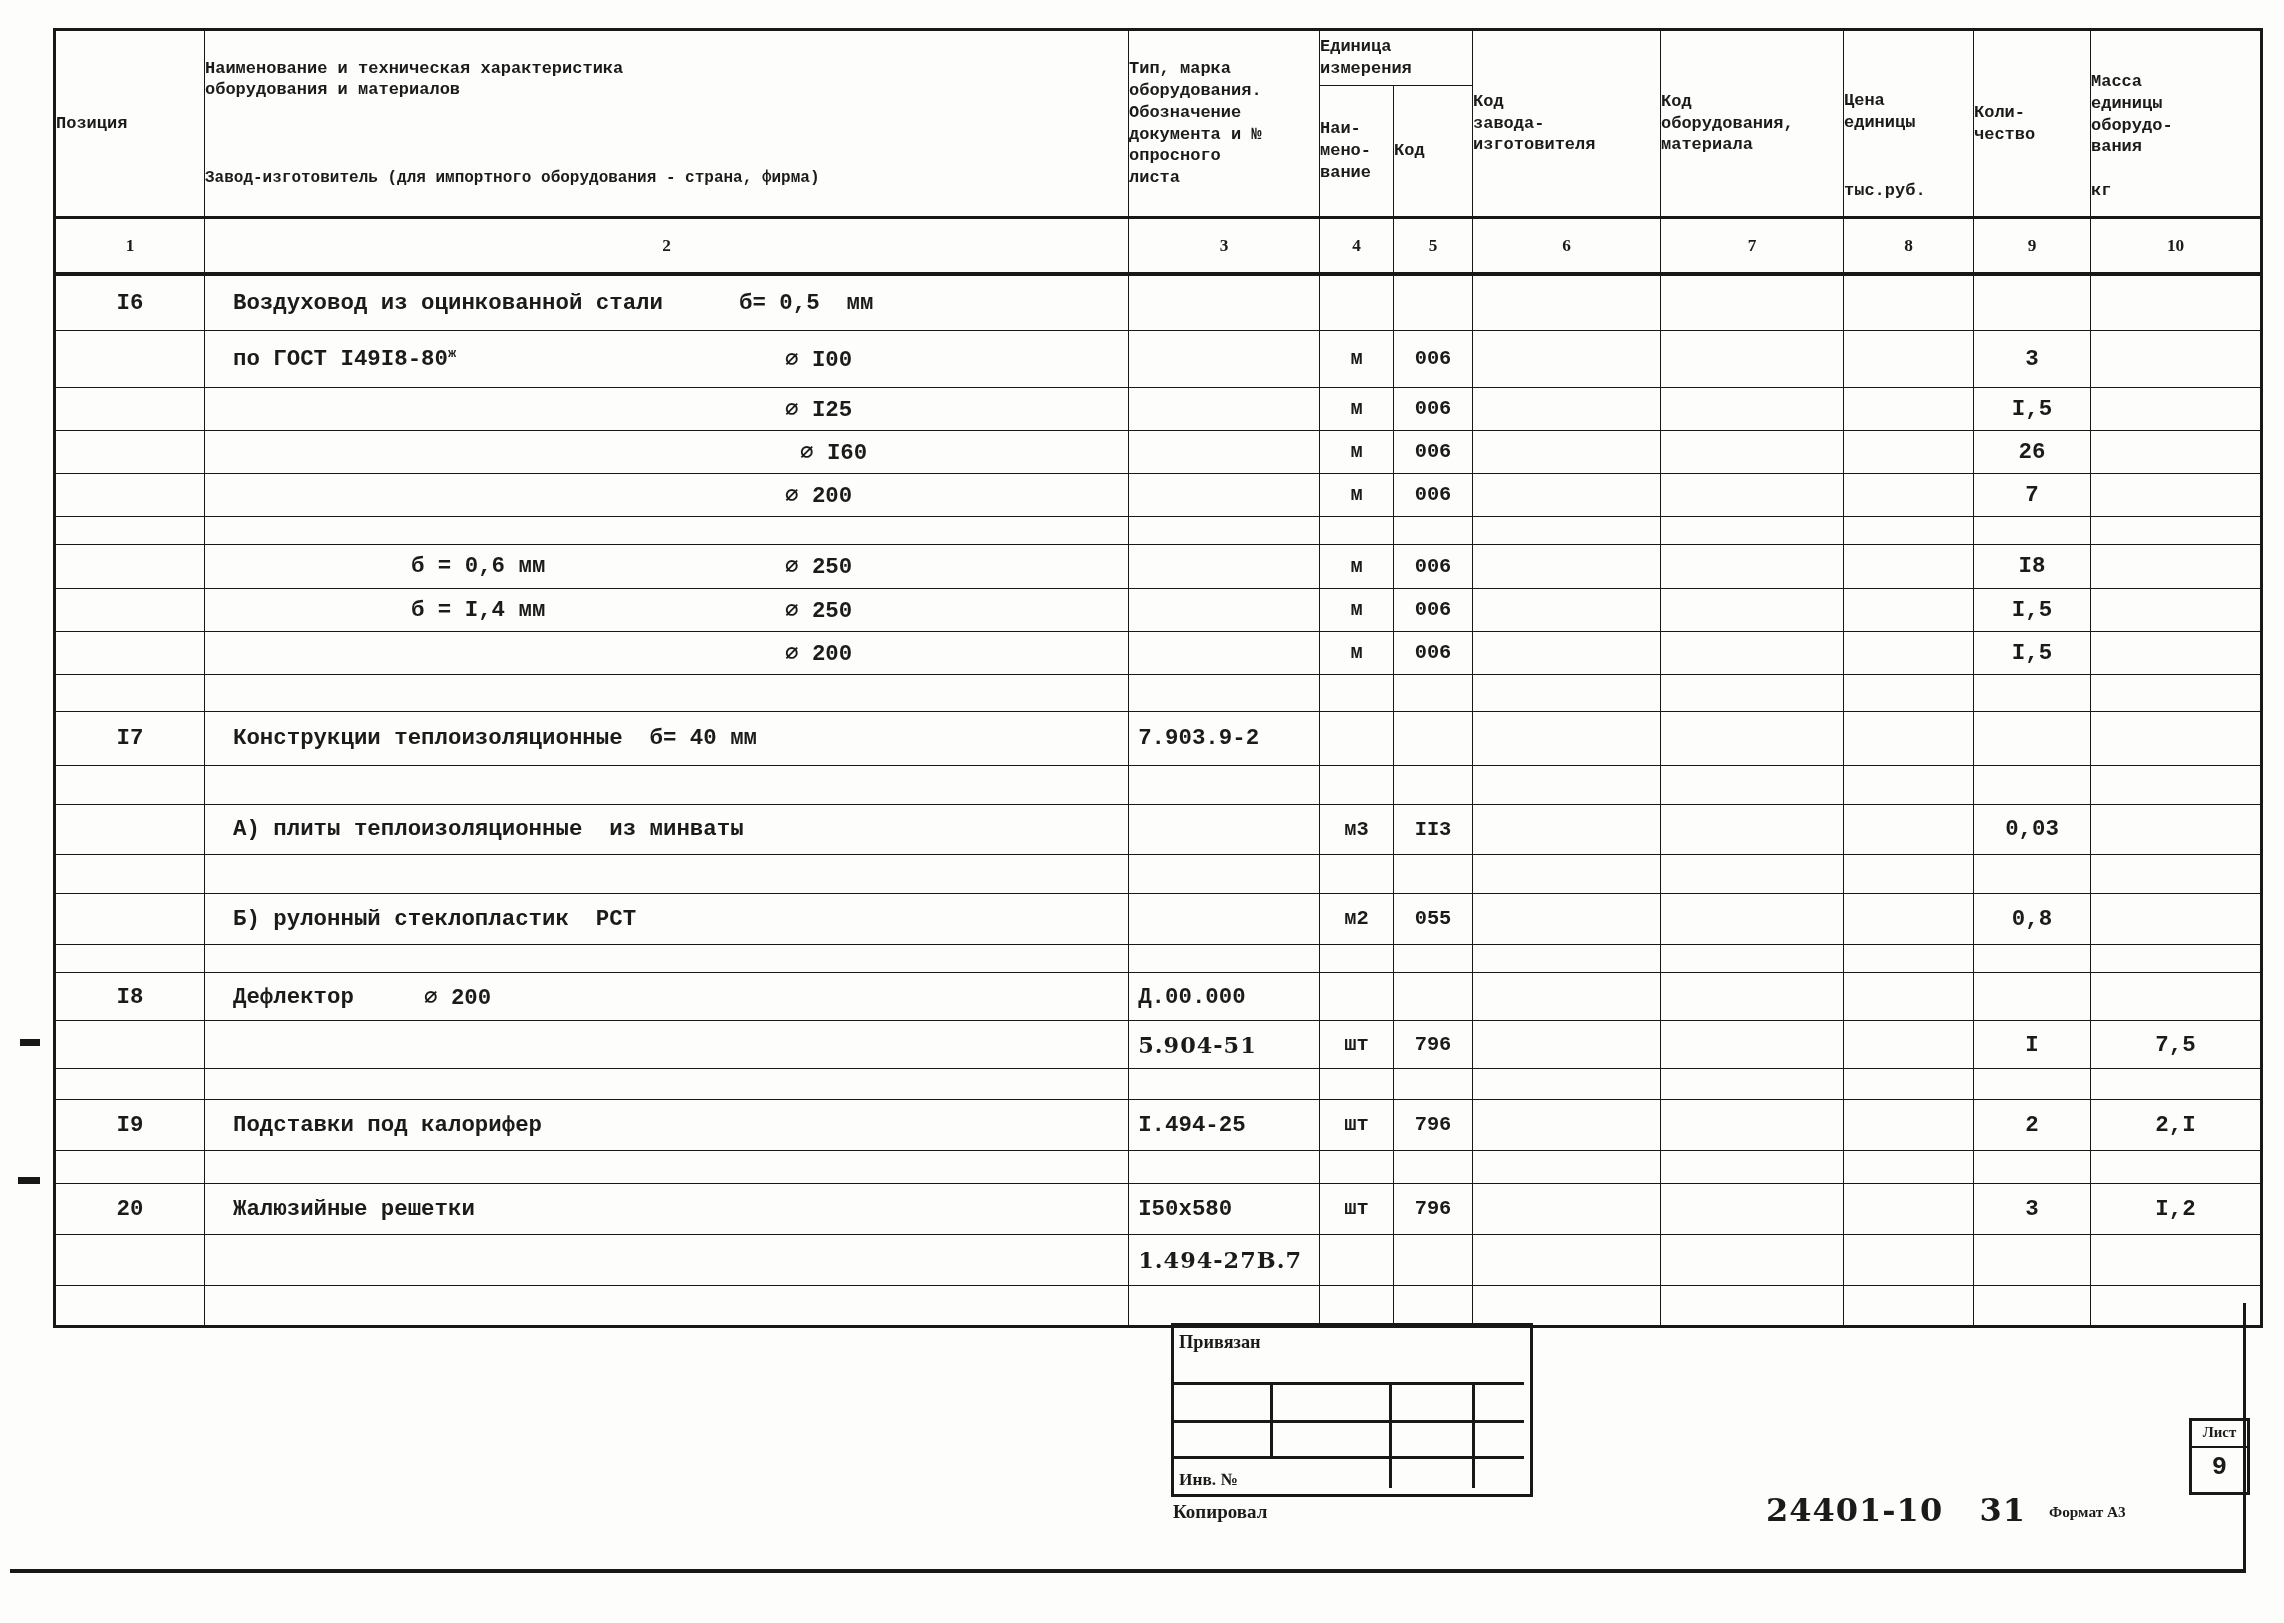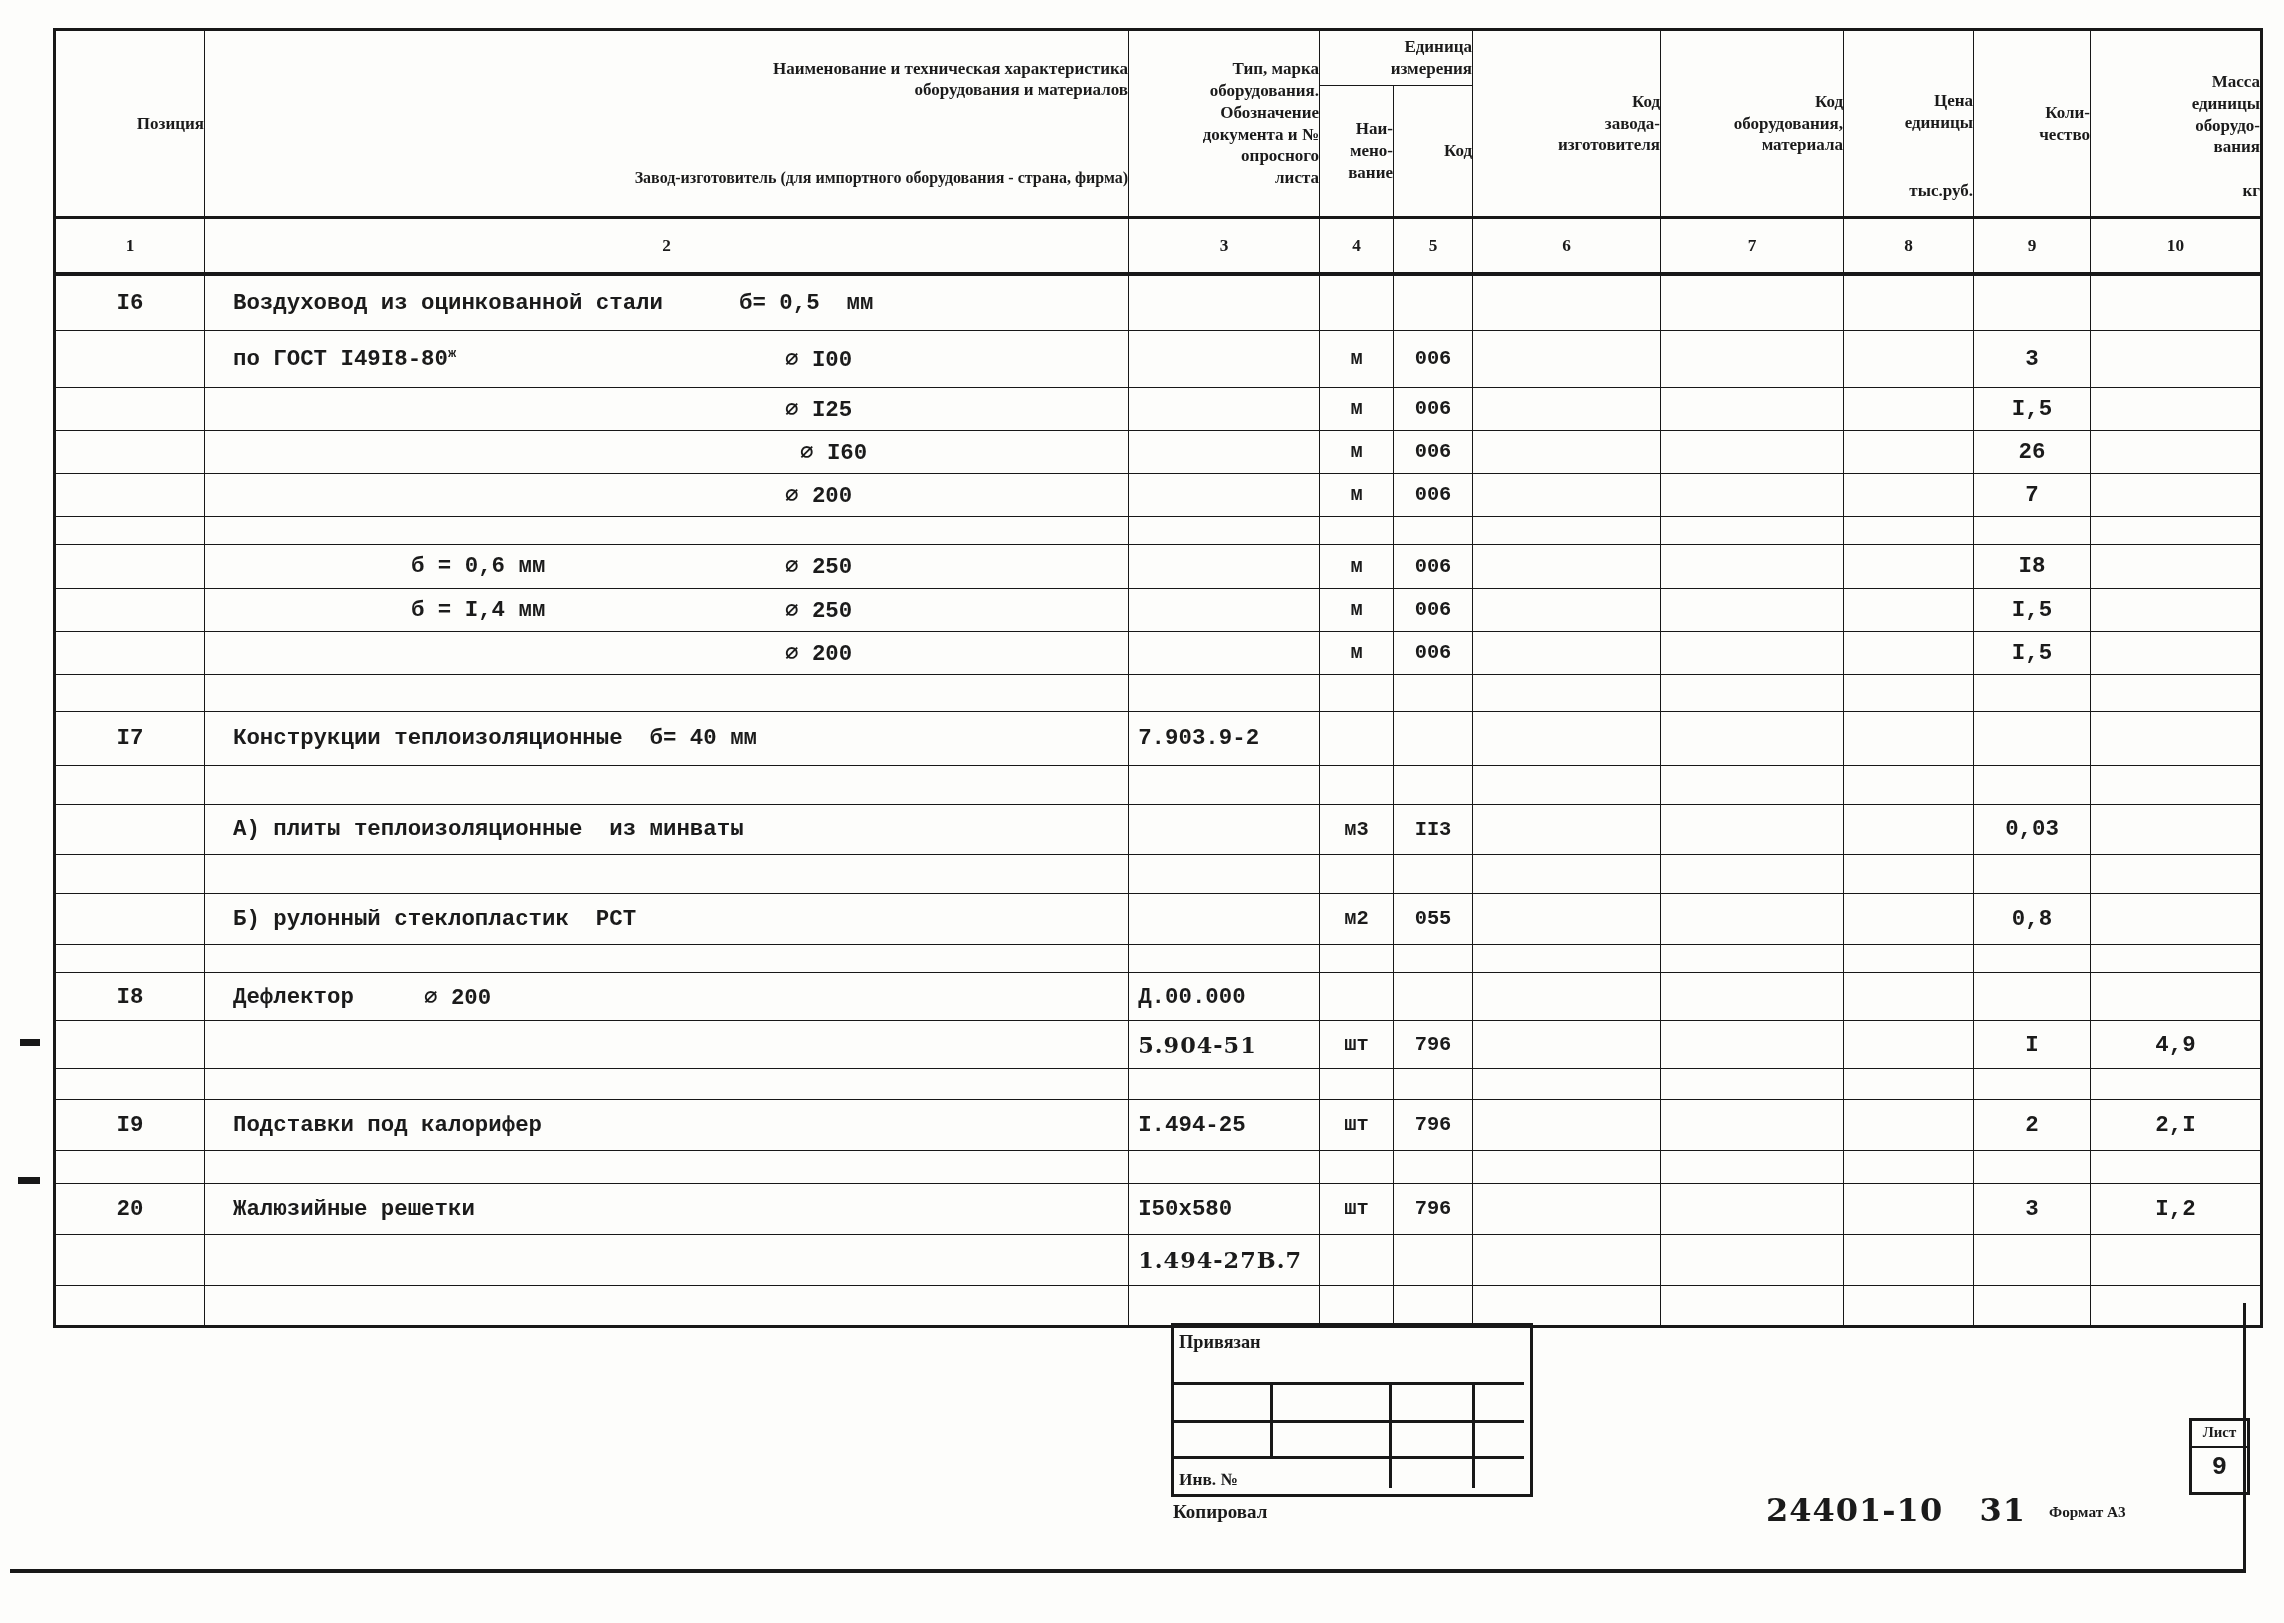--- a/index.html
+++ b/index.html
@@ -17,23 +17,23 @@
   table.spec{
     position:absolute;left:53px;top:28px;width:2207px;
     border-collapse:collapse;table-layout:fixed;
     border:3.6px solid #181818;
   }
   .spec th,.spec td{
     border:1.5px solid #181818;
     padding:0;margin:0;vertical-align:middle;overflow:visible;
   }
   .hdr{
-    font-family:Liberation Serif, serif;
+    font-family:Liberation Mono, monospace;
     font-weight:700;font-size:17px;line-height:1.28;
-    white-space:pre-line;text-align:right;
+    white-space:pre-line;text-align:left;
   }
   th.rel{position:relative;}
   .head-top{position:absolute;left:0;right:0;top:26.5px;}
   .head-name2{position:absolute;left:0;right:0;top:137px;font-size:16px;}
   .head-main8{position:absolute;left:0;right:0;top:59px;}
   .head-main10{position:absolute;left:0;right:0;top:40px;}
   .head-sub{position:absolute;left:0;right:0;bottom:14.3px;}
   .head-mid{position:absolute;left:0;right:0;top:50%;transform:translateY(-50%);}
   tr.hrowA{height:56px;}
   tr.hrowB{height:132px;}
@@ -442,21 +442,21 @@
         <tr style="height: 48px;">
           <td class="c-pos"></td>
           <td class="c-name"></td>
           <td class="c-type hand">5.904-51</td>
           <td class="c-unit">шт</td>
           <td class="c-code">796</td>
           <td class="c-empty"></td>
           <td class="c-empty"></td>
           <td class="c-empty"></td>
           <td class="c-qty">I</td>
-          <td class="c-mass">4,9</td>
+          <td class="c-mass">7,5</td>
         </tr>
         <tr style="height: 30.5px;">
           <td class="c-pos"></td>
           <td class="c-name"></td>
           <td class="c-type"></td>
           <td class="c-unit"></td>
           <td class="c-code"></td>
           <td class="c-empty"></td>
           <td class="c-empty"></td>
           <td class="c-empty"></td>

